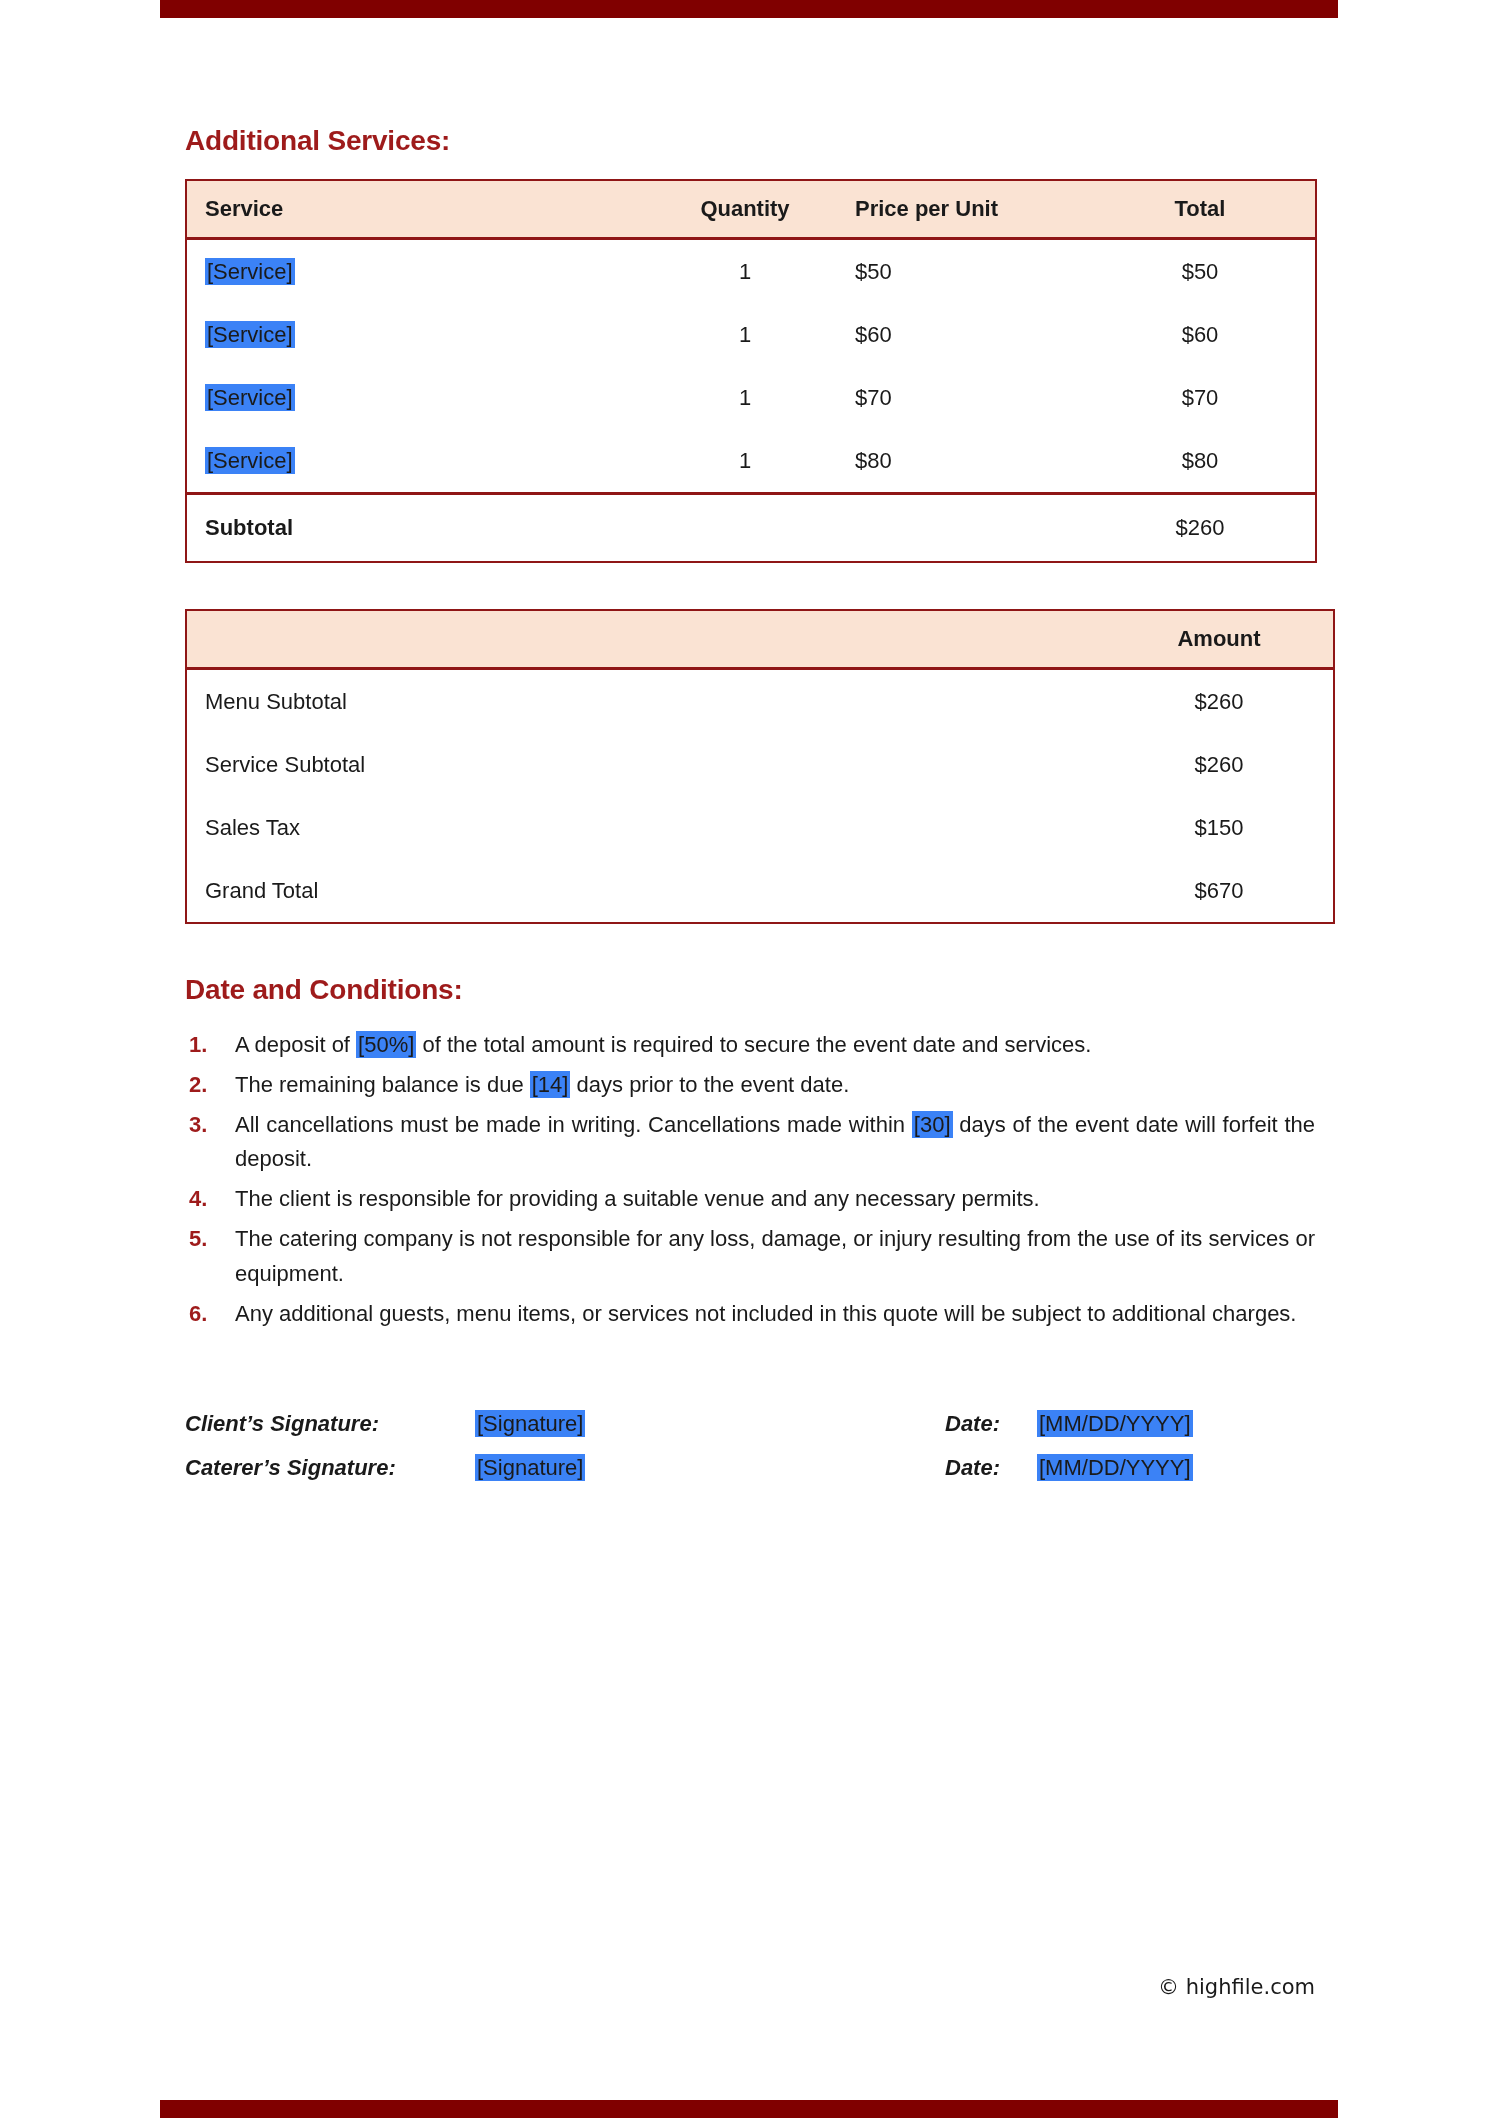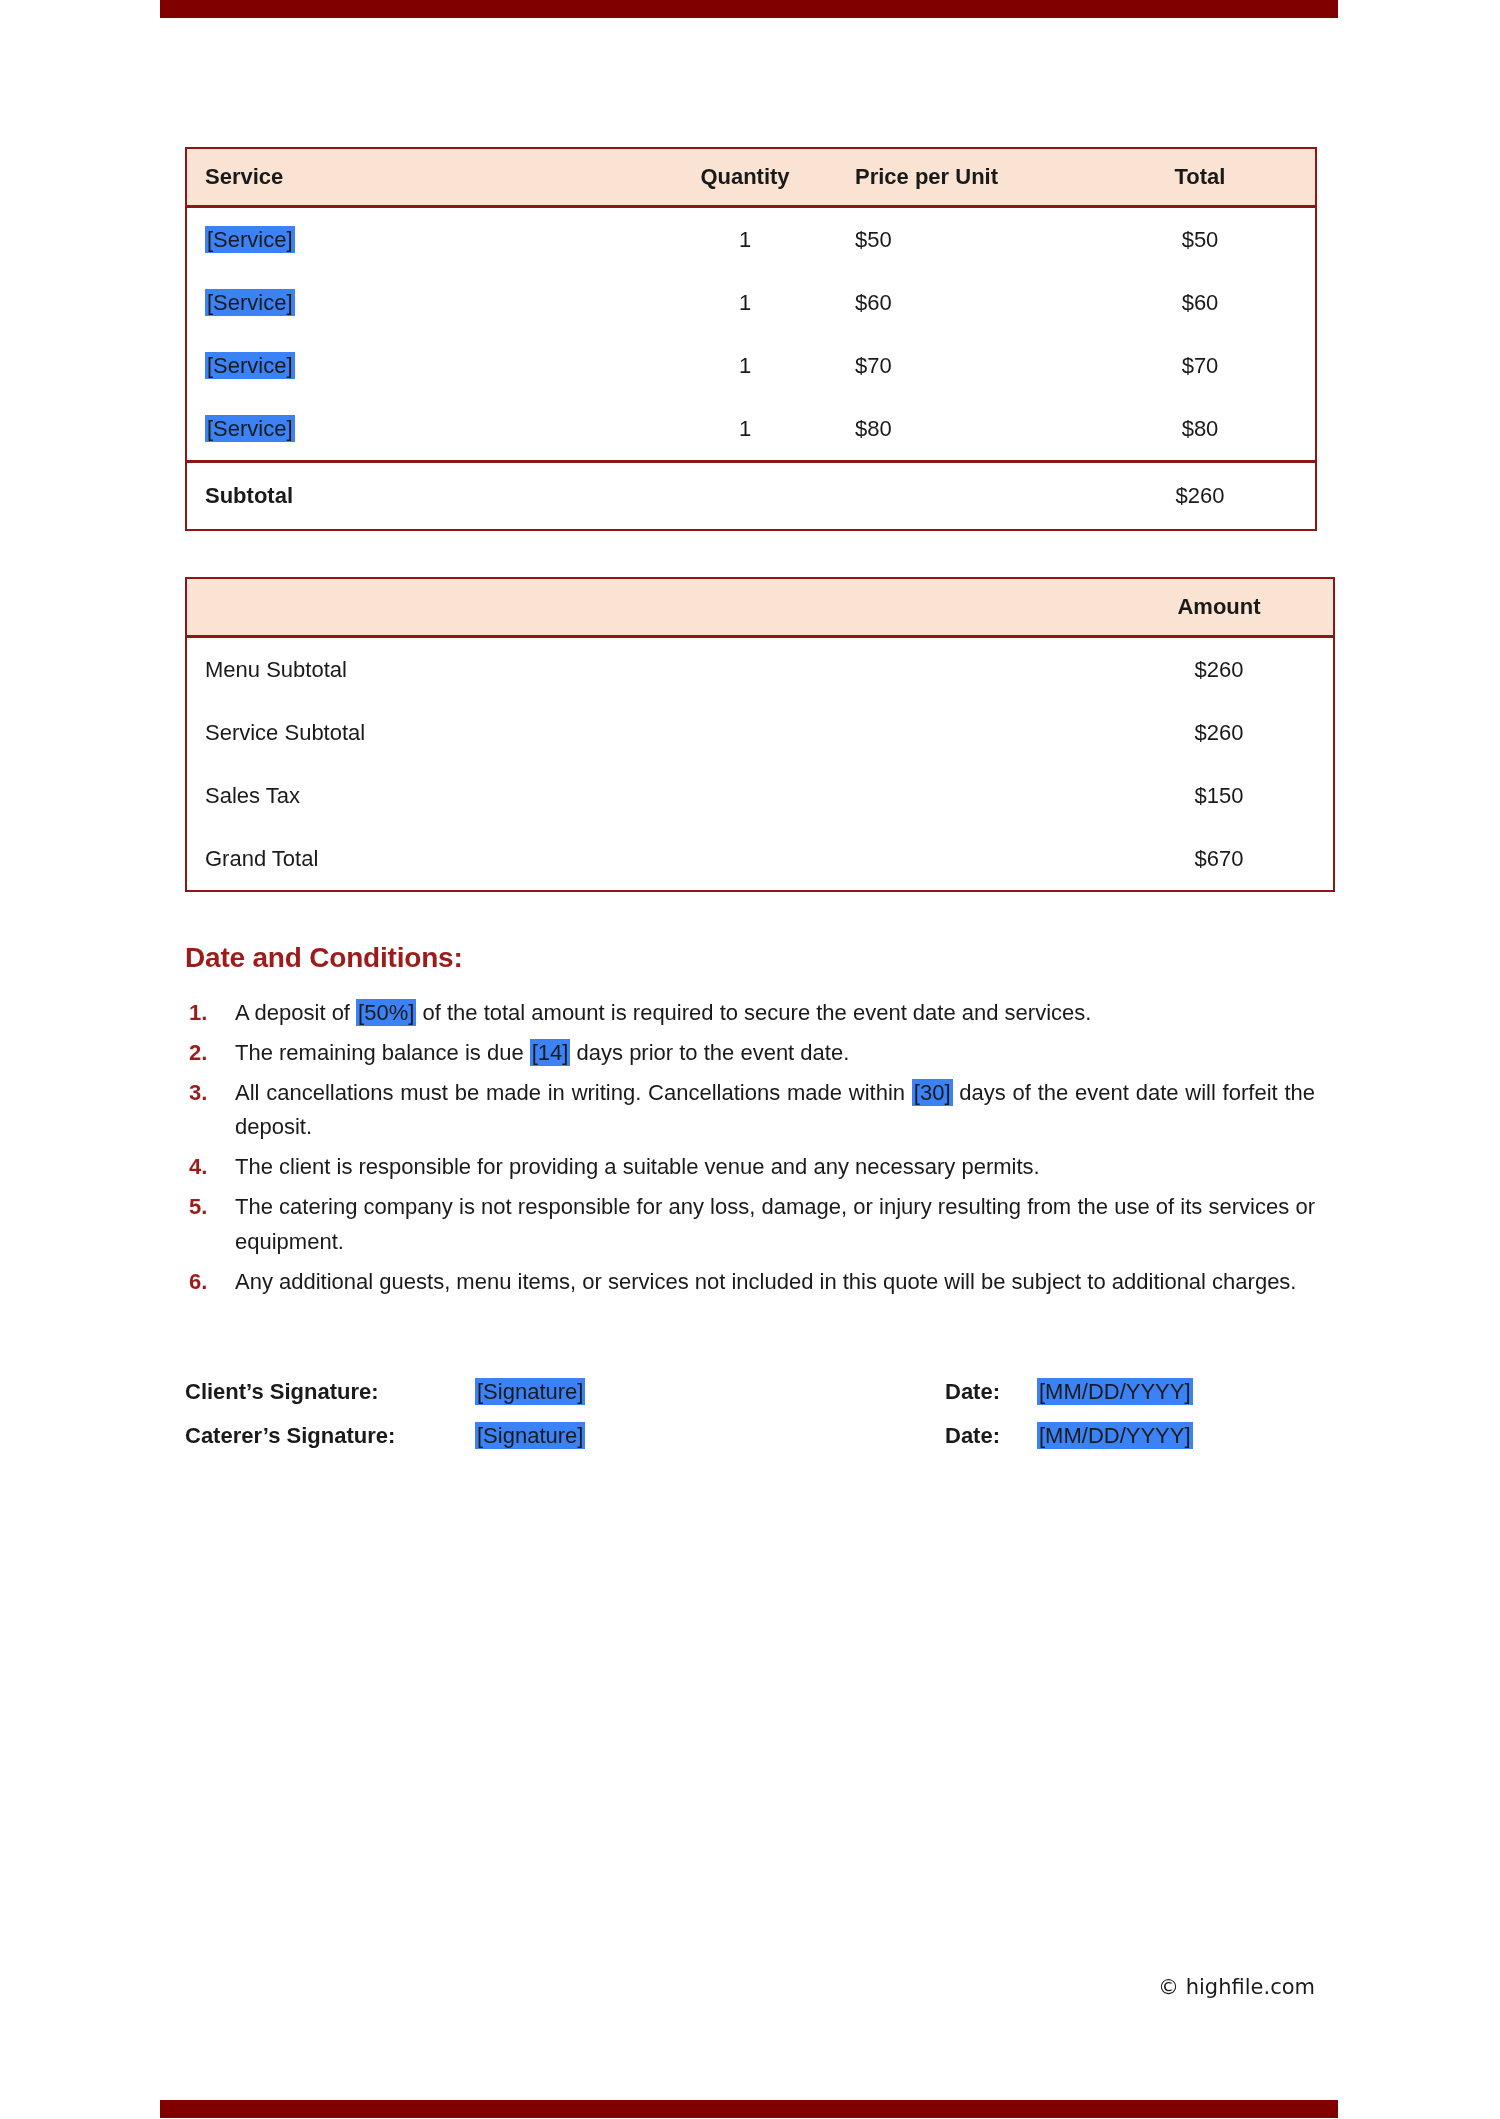--- a/index.html
+++ b/index.html
@@ -132,20 +132,21 @@
     display: flex;
     align-items: baseline;
     font-size: 22px;
     color: #1a1a1a;
     margin-bottom: 18px;
   }
   .accept-label {
     font-weight: bold;
     width: 0;
     flex: 0 0 auto;
+    font-style: italic;
   }
   .sig-label   { width: 290px; }
   .sig-value   { width: 470px; }
   .date-label  { width: 92px; font-weight: bold; }
   .date-value  { width: 260px; }
 
   
   .footer {
     position: absolute;
     left: 185px;
@@ -160,20 +161,21 @@
 </head>
 <body>
 
 <div class="page">
 
   <div class="bar bar-top"></div>
   <div class="bar bar-bottom"></div>
 
   <div class="content" style="top:125px;">
 
+    <h2 class="section-heading">Additional Services:</h2>
 
     <div style="height:22px"></div>
 
     <table class="doc-table">
       <thead>
         <tr>
           <th class="col-name">Service</th>
           <th class="col-qty">Quantity</th>
           <th class="col-price">Price per Unit</th>
           <th class="col-total">Total</th>

